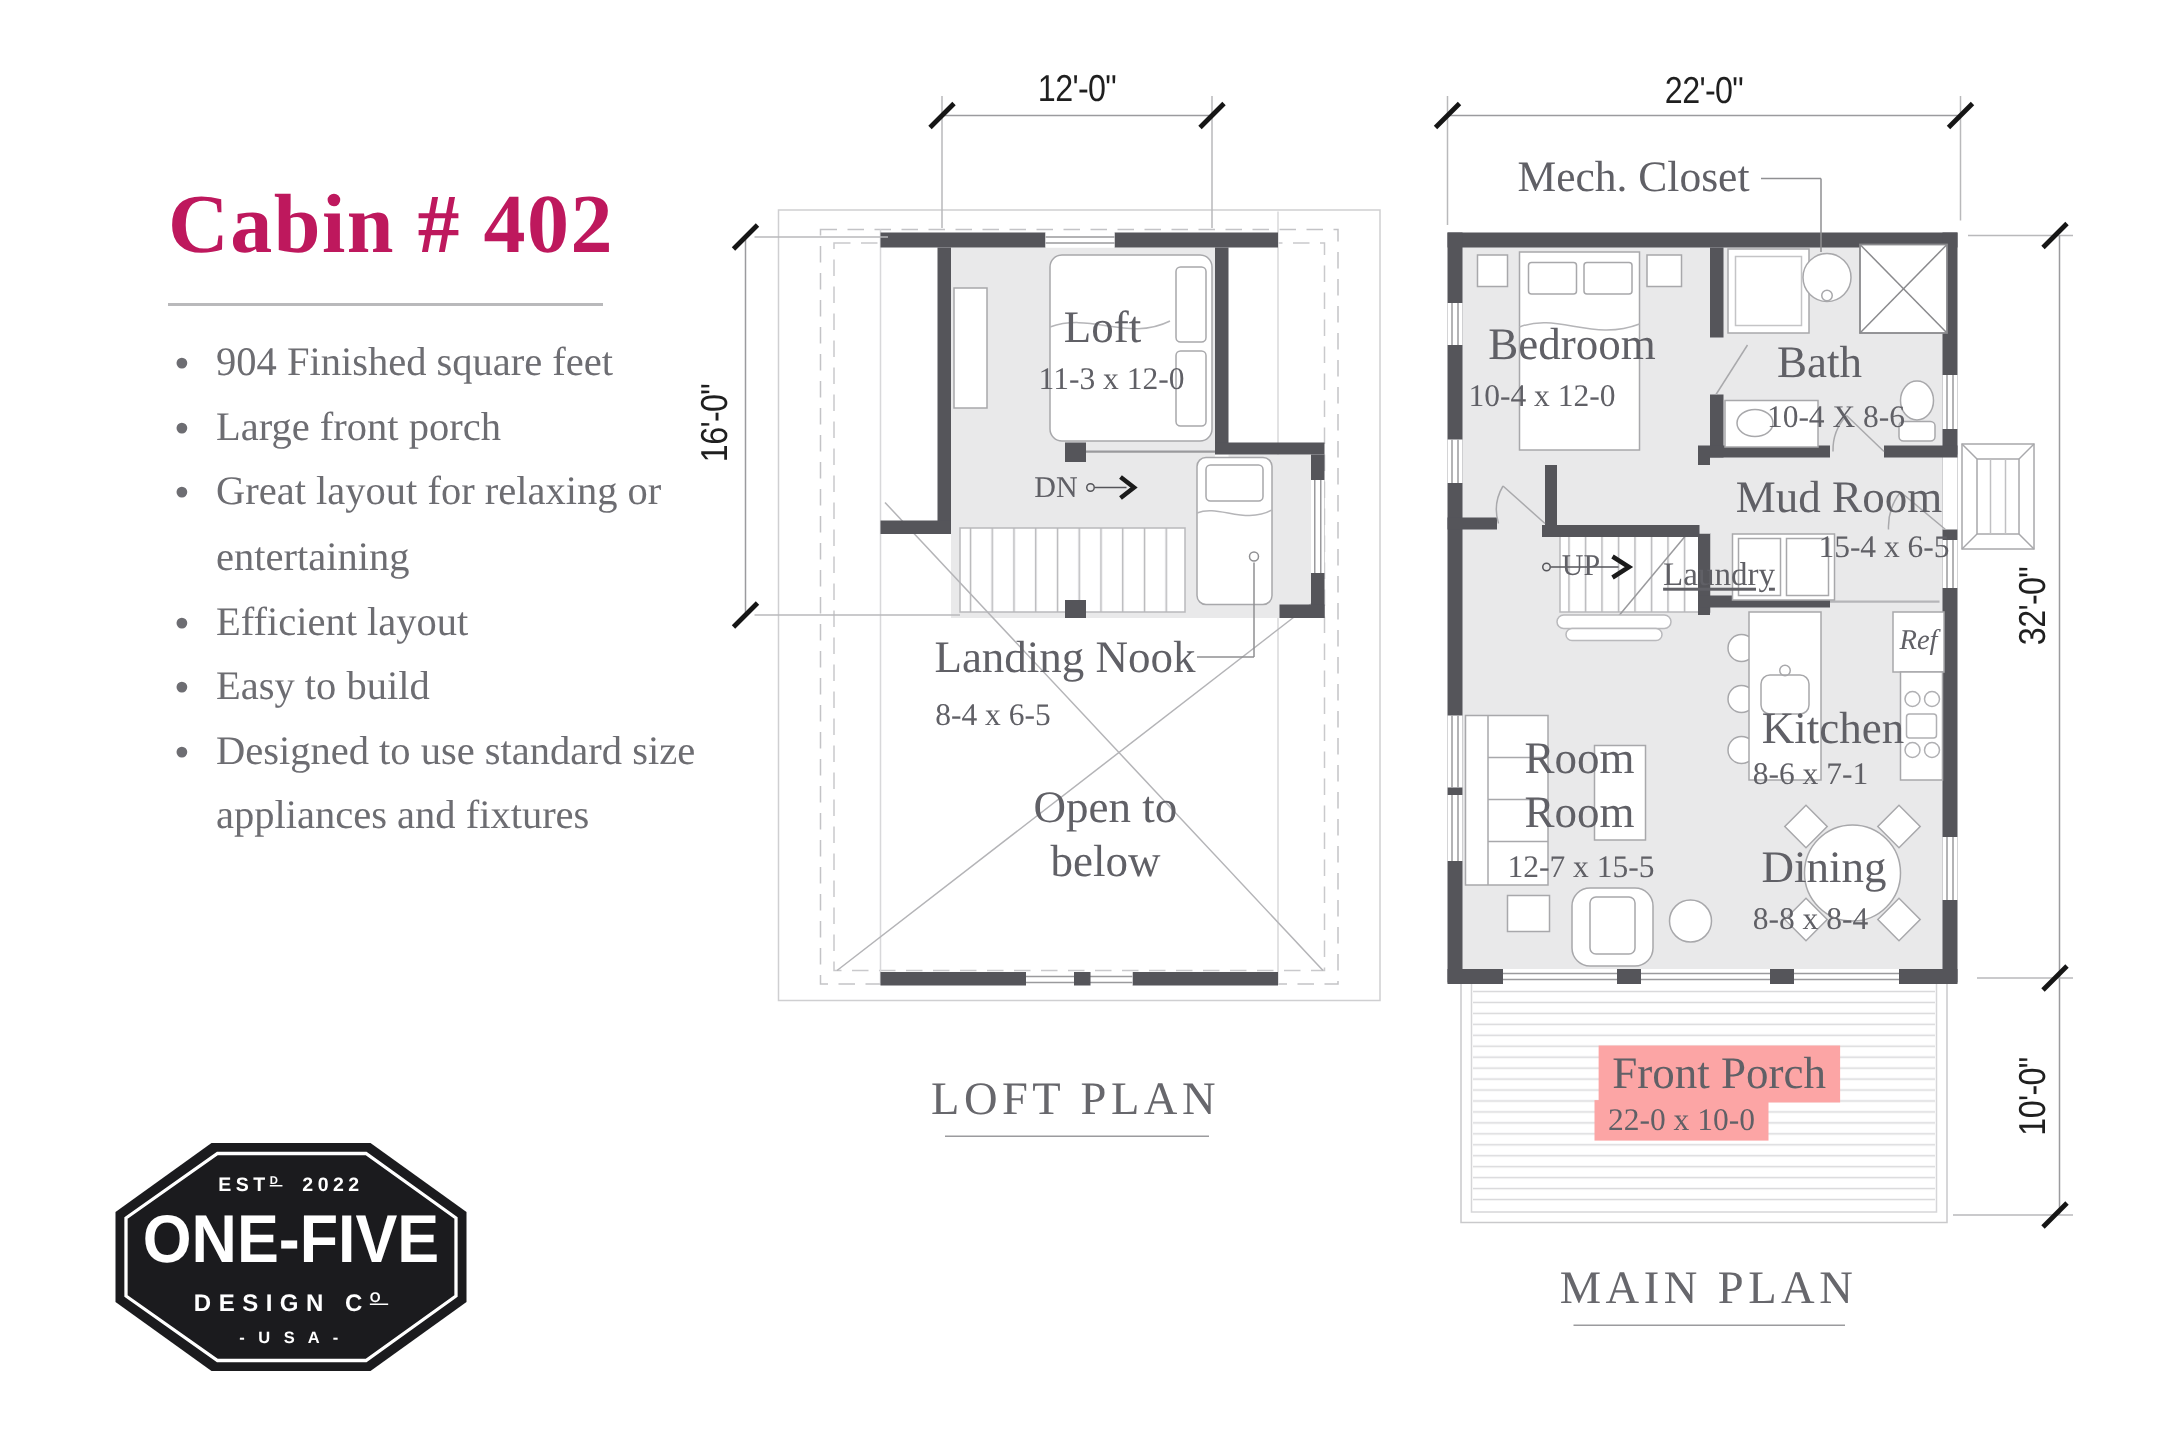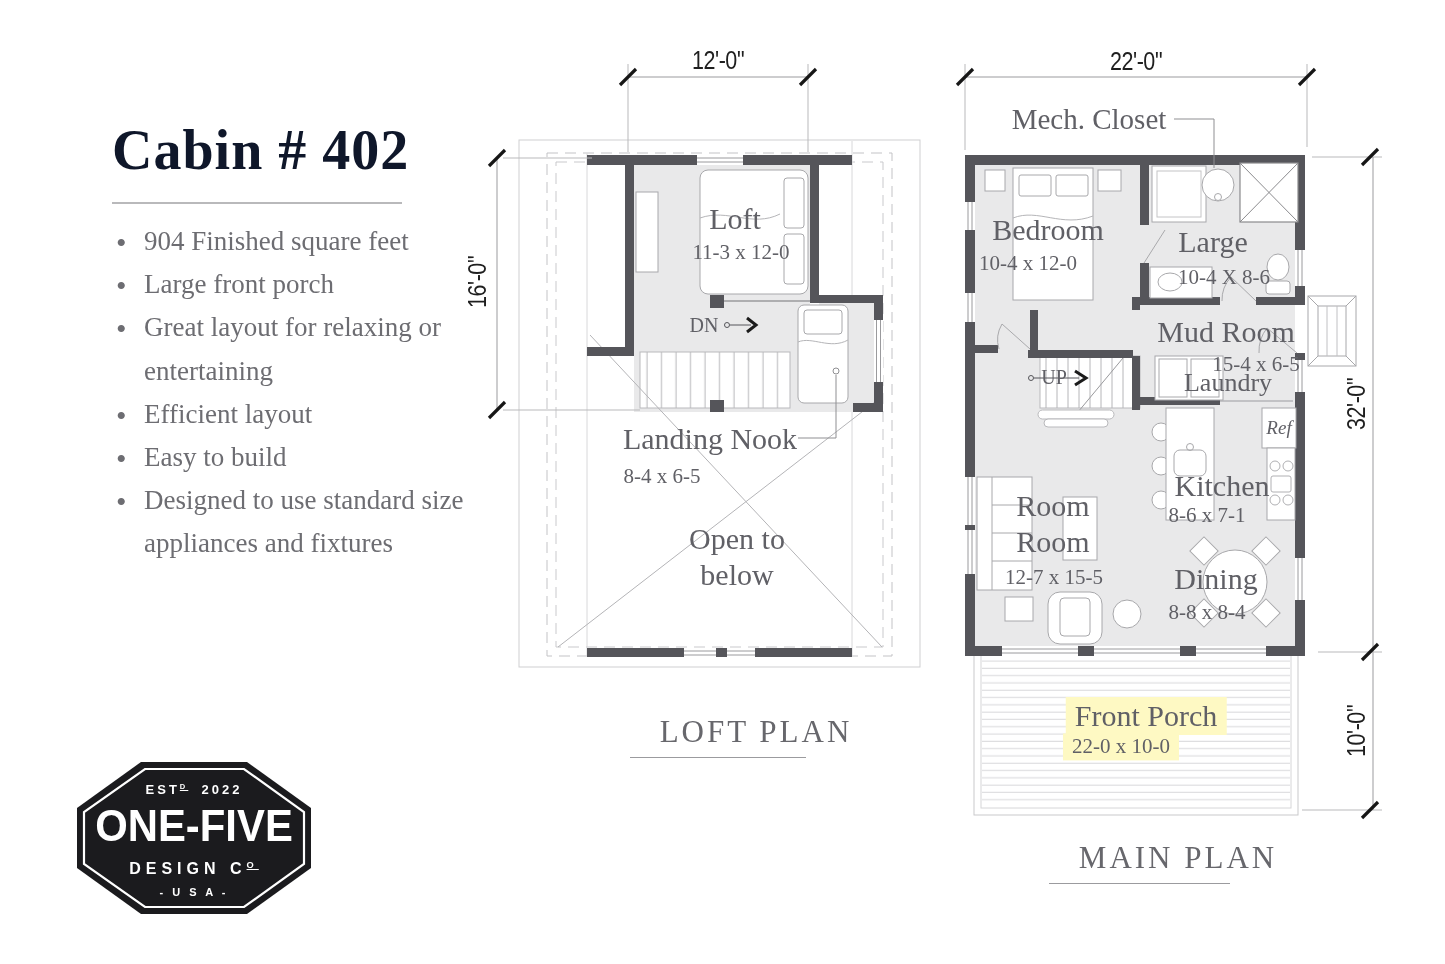--- a/index.html
+++ b/index.html
@@ -8,28 +8,28 @@
   svg{position:absolute;left:0;top:0;}
   .lbl{position:absolute;transform:translate(-50%,-50%);color:#606066;white-space:nowrap;
        font-family:"Liberation Serif",serif;line-height:1.2;}
   .room{font-size:30px;}
   .size{font-size:21px;}
   .small{font-size:20px;}
   .wrap{white-space:normal;text-align:center;width:120px;}
   .dim{position:absolute;transform:translate(-50%,-50%) scaleX(0.86);color:#1f1f1f;
        font-family:"Liberation Sans",sans-serif;font-size:25px;white-space:nowrap;letter-spacing:-0.5px;}
   .dim.vert{transform:translate(-50%,-50%) rotate(-90deg) scaleX(0.86);}
-  .plan-title{font-size:31px;letter-spacing:3px;color:#67676c;margin-left:39px;}
+  .plan-title{font-size:31px;letter-spacing:3px;color:#67676c;}
   .title-underline{position:absolute;height:1px;background:#9b9b9e;}
-  .halo{background:#fef9c3;padding:1px 9px;}
+  .halo{background:#fca5a5;padding:1px 9px;}
   .italic{font-style:italic;font-size:19px;}
 
   
   .info{position:absolute;left:112px;top:118px;width:372px;color:#6d6d72;}
-  .info h1{margin:0;font-size:56px;font-weight:bold;color:#0f172a;letter-spacing:1px;}
+  .info h1{margin:0;font-size:56px;font-weight:bold;color:#be185d;letter-spacing:1px;}
   .info .rule{height:2px;background:#b9b9bb;margin:20px 0 16px 0;width:290px;}
   .info ul{list-style:none;margin:0;padding:0;}
   .info li{position:relative;font-size:27px;line-height:1.6;padding-left:32px;}
   .info li::before{content:"\2022";position:absolute;left:4px;top:-1px;font-size:30px;}
 
   
   .logo{position:absolute;left:75px;top:760px;width:238px;height:156px;}
   .logo .lt{position:absolute;left:0;width:100%;text-align:center;color:#fff;
             font-family:"Liberation Sans",sans-serif;font-weight:bold;}
   .logo .est{top:22px;font-size:13px;letter-spacing:3px;}
@@ -372,25 +372,25 @@
 <div class="lbl room wrap" style="left:737px;top:557px;width:160px;">Open to below</div>
 <div class="lbl plan-title" style="left:717px;top:732px;">LOFT PLAN</div>
 <div class="title-underline" style="left:630px;top:757px;width:176px;"></div>
 
 <div class="dim" style="left:1136px;top:61px;">22'-0"</div>
 <div class="dim vert" style="left:1356px;top:404px;">32'-0"</div>
 <div class="dim vert" style="left:1356px;top:731px;">10'-0"</div>
 <div class="lbl" style="left:1089px;top:119px;font-size:29px;">Mech. Closet</div>
 <div class="lbl room" style="left:1048px;top:230px;">Bedroom</div>
 <div class="lbl size" style="left:1028px;top:264px;">10-4 x 12-0</div>
-<div class="lbl room" style="left:1213px;top:242px;">Large</div>
+<div class="lbl room" style="left:1213px;top:242px;">Bath</div>
 <div class="lbl size" style="left:1224px;top:278px;">10-4 X 8-6</div>
 <div class="lbl room" style="left:1226px;top:332px;">Mud Room</div>
 <div class="lbl size" style="left:1256px;top:365px;">15-4 x 6-5</div>
-<div class="lbl" style="left:1228px;top:383px;font-size:26px;">Laundry</div>
+<div class="lbl" style="left:1146px;top:383px;font-size:22px;text-decoration:underline;">Laundry</div>
 <div class="lbl small" style="left:1013px;top:377px;margin-left:41px;">UP</div>
 <div class="lbl italic" style="left:1279px;top:428px;">Ref</div>
 <div class="lbl room" style="left:1222px;top:486px;">Kitchen</div>
 <div class="lbl size" style="left:1207px;top:516px;">8-6 x 7-1</div>
 <div class="lbl room wrap" style="left:1053px;top:524px;width:110px;">Room Room</div>
 <div class="lbl size" style="left:1054px;top:578px;">12-7 x 15-5</div>
 <div class="lbl room" style="left:1216px;top:579px;">Dining</div>
 <div class="lbl size" style="left:1207px;top:613px;">8-8 x 8-4</div>
 <div class="lbl room halo" style="left:1146px;top:716px;">Front Porch</div>
 <div class="lbl size halo" style="left:1121px;top:747px;">22-0 x 10-0</div>

